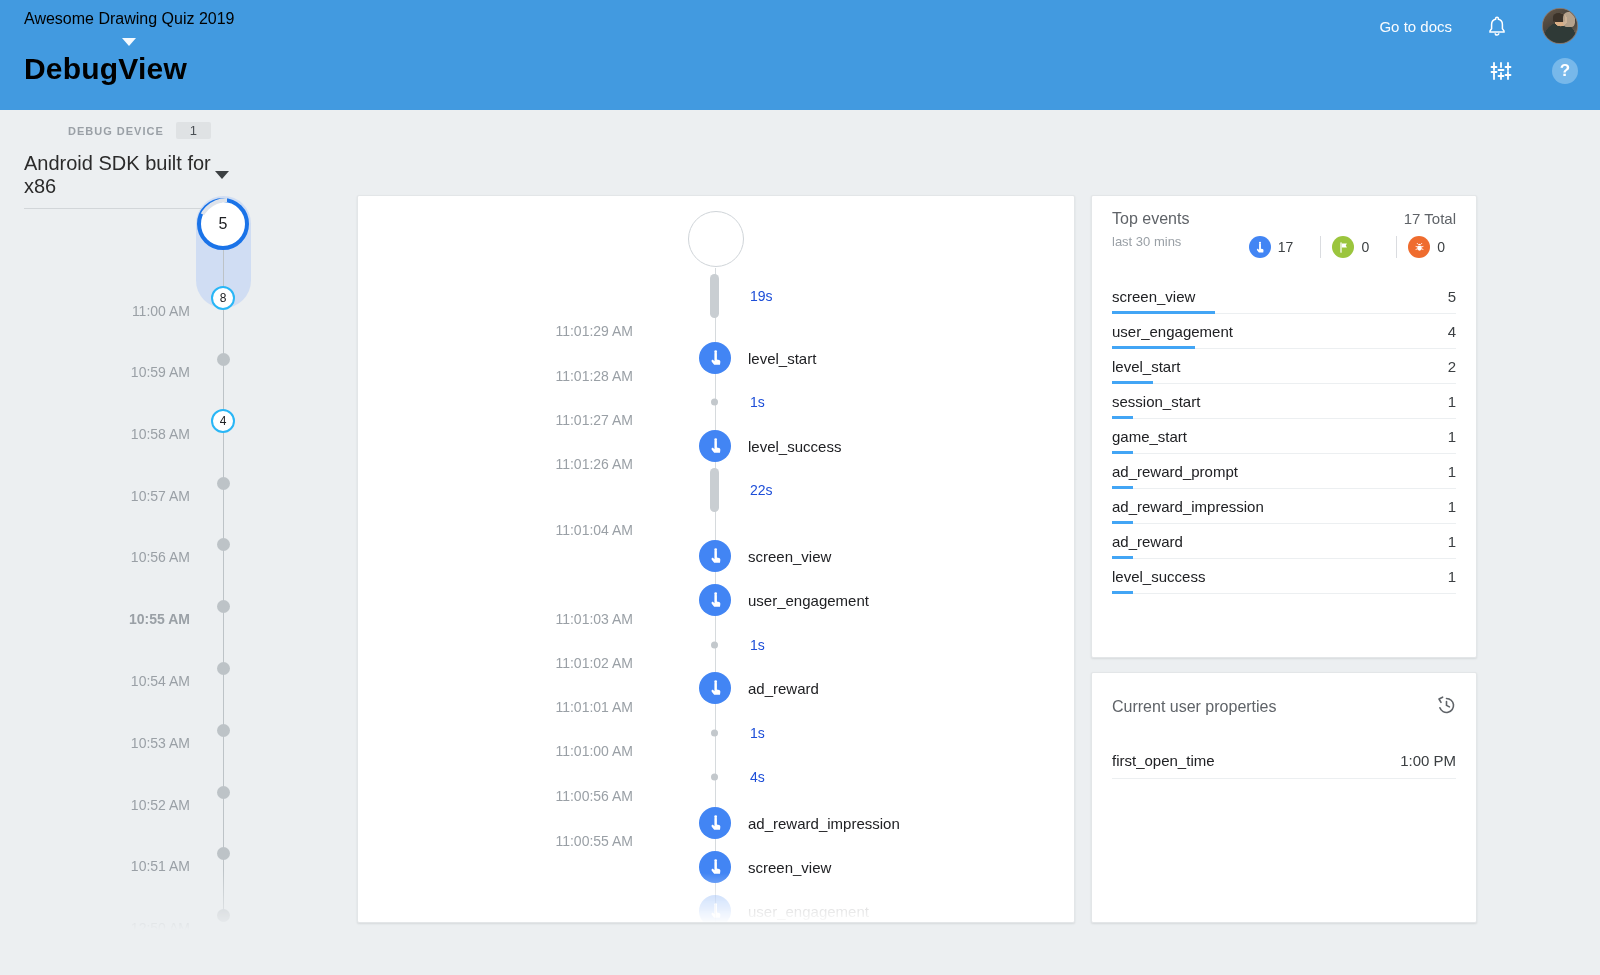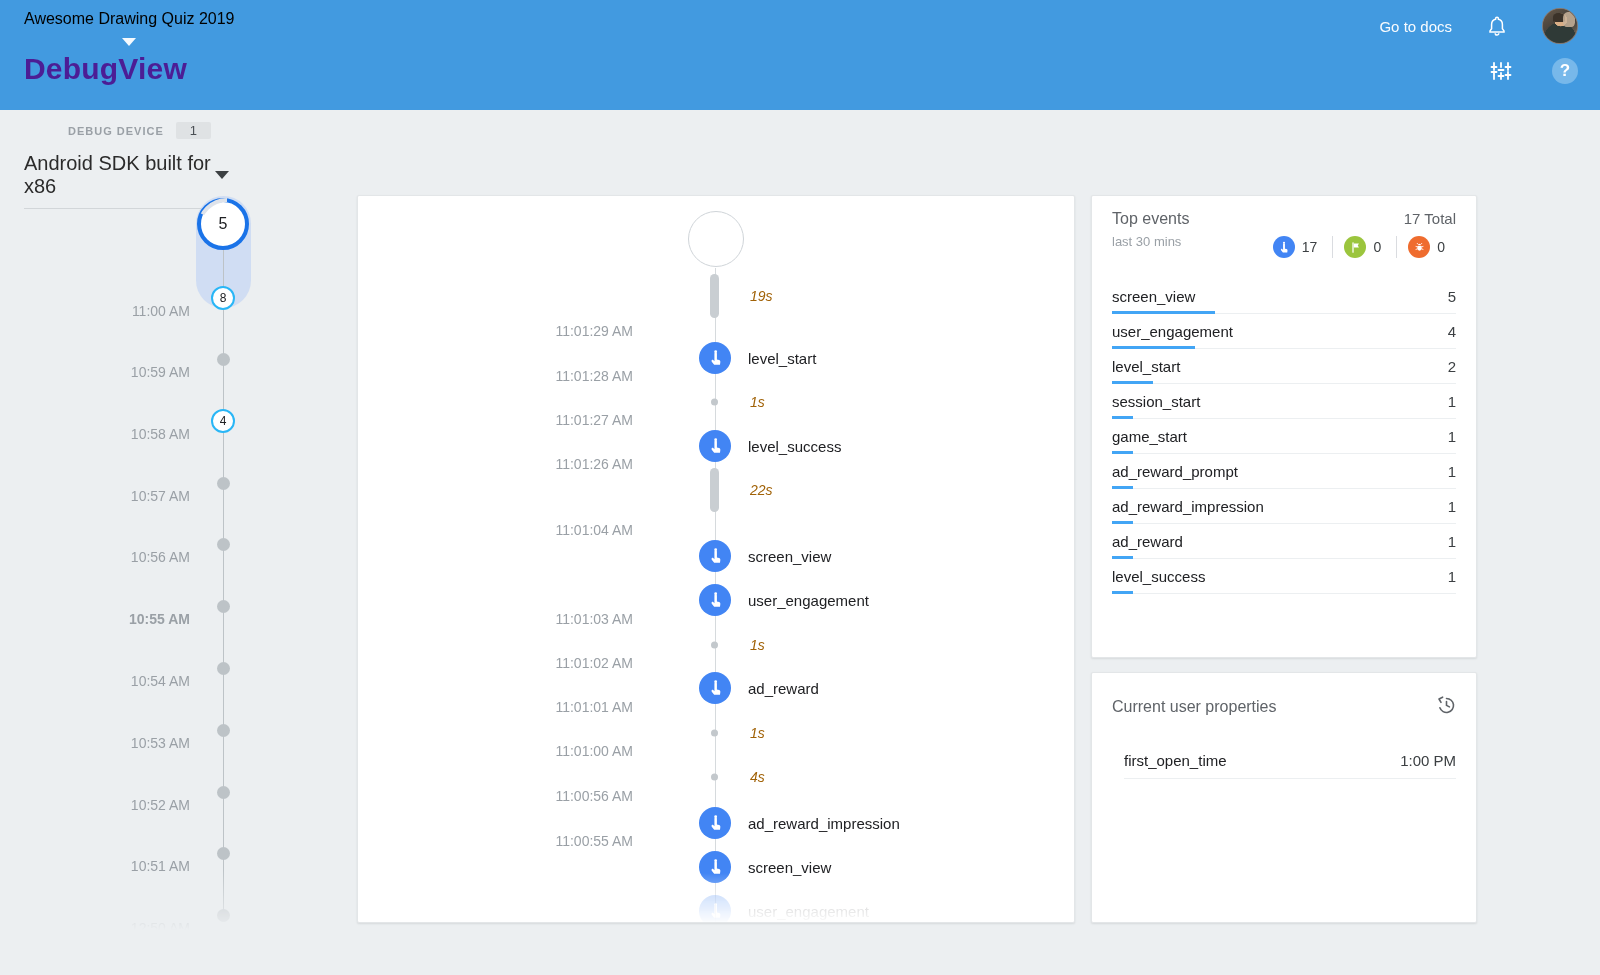--- a/index.html
+++ b/index.html
@@ -19,21 +19,21 @@
     position: absolute; left: 24px; top: 10px;
     display: flex; align-items: center; gap: 10px; flex-direction: column;
   }
   .caret-down {
     width: 0; height: 0;
     border-left: 7px solid transparent; border-right: 7px solid transparent;
     border-top: 8px solid #ffffff; opacity: .95;
   }
   .app-title {
     position: absolute; left: 24px; top: 52px;
-    color: #4c1d95; font-size: 30px; font-weight: bold; letter-spacing: .2px;
+    color: #000000; font-size: 30px; font-weight: bold; letter-spacing: .2px;
   }
   .topright {
     position: absolute; right: 22px; top: 8px;
     display: flex; align-items: center; gap: 34px;
   }
   .godocs { color: #fff; font-size: 15px; opacity: .97; }
   .bell { width: 22px; height: 24px; position: relative; }
   .bell svg { display: block; }
   .avatar {
     width: 36px; height: 36px; border-radius: 50%;
@@ -166,42 +166,42 @@
   .sv-gap-dot {
     position: absolute; left: 353px; transform: translateY(-50%);
     width: 7px; height: 7px; border-radius: 50%; background: #c3c8cc;
   }
   .sv-gap-bar {
     position: absolute; left: 352px; transform: translateY(-50%);
     width: 9px; height: 44px; border-radius: 5px; background: #c9ced2;
   }
   .sv-gap-label {
     position: absolute; left: 392px; transform: translateY(-50%);
-    font-size: 14px; color: #a16207; font-style: italic;
+    font-size: 14px; color: #1d4ed8; 
   }
   .dim { opacity: .42; }
 
   
   .side-card {
     position: absolute; left: 1091px;
     background: #ffffff; border: 1px solid #e3e6e8; border-radius: 2px;
     box-shadow: 0 1px 2px rgba(60,64,67,.12);
   }
   .card-top { top: 195px; width: 386px; height: 463px; }
   .card-bottom { top: 672px; width: 386px; height: 251px; }
 
   .te-head {
     position: absolute; left: 20px; top: 14px; right: 20px;
     display: flex; justify-content: space-between; align-items: flex-start;
   }
   .te-title { font-size: 16px; color: #5f6368; }
   .te-sub { font-size: 13px; color: #9aa0a6; margin-top: 6px; }
   .te-total { font-size: 15px; color: #5f6368; text-align: right; }
   .te-legend {
-    display: flex; align-items: flex-end; gap: 4px; margin-top: 9px;
+    display: flex; align-items: flex-end; gap: 16px; margin-top: 9px;
   }
   .lg-item { display: flex; align-items: center; gap: 7px; padding: 0 11px; }
   .lg-item:first-child { padding-left: 0; }
   .lg-item + .lg-item { border-left: 1px solid #dadce0; }
   .lg-num { font-size: 14px; color: #3c4043; }
   .lg-circle {
     width: 22px; height: 22px; border-radius: 50%;
     display: flex; align-items: center; justify-content: center;
   }
 
@@ -215,21 +215,21 @@
   .te-count { font-size: 15px; color: #3c4043; }
   .te-bar {
     position: absolute; left: 0; bottom: -1px; height: 3px; background: #42a5f5;
   }
 
   .up-head {
     position: absolute; left: 20px; top: 20px; right: 18px;
     display: flex; align-items: center; justify-content: space-between;
   }
   .up-title { font-size: 16px; color: #5f6368; }
-  .up-list { position: absolute; left: 32px; right: 20px; top: 70px; }
+  .up-list { position: absolute; left: 20px; right: 20px; top: 70px; }
   .up-row {
     height: 36px; border-bottom: 1px solid #eceff1;
     display: flex; align-items: center; justify-content: space-between;
   }
   .up-key { font-size: 15px; color: #202124; }
   .up-val { font-size: 15px; color: #3c4043; }
 </style>
 </head>
 <body>
 

